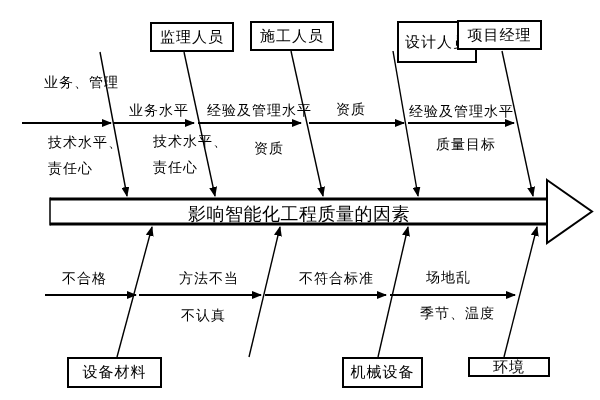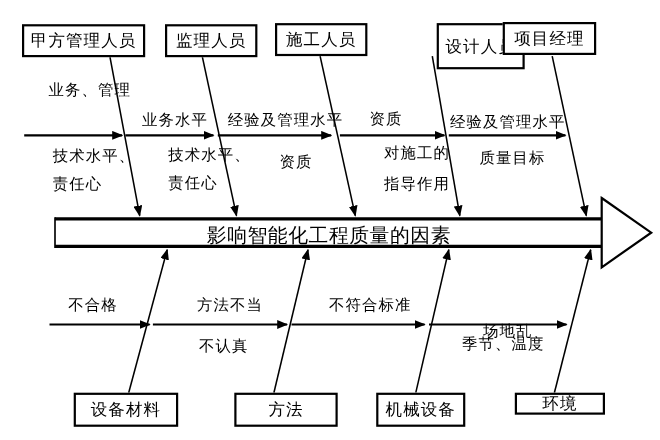--- a/index.html
+++ b/index.html
@@ -69,53 +69,47 @@
     <g>
       <line x1="50" y1="199" x2="547" y2="199" stroke="#000" stroke-width="3"></line>
       <line x1="50" y1="224" x2="547" y2="224" stroke="#000" stroke-width="3"></line>
       <line x1="50" y1="197.5" x2="50" y2="225.5" stroke="#000" stroke-width="1.5"></line>
       <polygon points="547,180 592,211.5 547,243" fill="#fff" stroke="#000" stroke-width="2"></polygon>
     </g>
   </svg>
 
   <div class="spine-text">影响智能化工程质量的因素</div>
 
-  <div class="node" style="left:20px;top:22px;width:112px;height:30px;">甲方管理人员</div>
   <div class="node" style="left:150px;top:22px;width:84px;height:30px;">监理人员</div>
   <div class="node" style="left:250px;top:21px;width:84px;height:30px;">施工人员</div>
   <div class="node" style="left:358px;top:21px;width:80px;height:42px;margin-left:39px;">设计人员</div>
   <div class="node" style="left:457px;top:20px;width:85px;height:30px;">项目经理</div>
 
   <div class="node" style="left:67px;top:357px;width:95px;height:31px;">设备材料</div>
-  <div class="node" style="left:213px;top:357px;width:94px;height:31px;">方法</div>
   <div class="node" style="left:342px;top:357px;width:81px;height:31px;">机械设备</div>
   <div class="node" style="left:468px;top:357px;width:82px;height:20px;">环境</div>
 
   <div class="lbl lh23" style="left:32px;top:71px;">
     <span class="ln">业务、管理</span>
   </div>
   <div class="lbl lh26" style="left:36px;top:130px;">
     <span class="ln">技术水平、</span>
     <span class="ln">责任心</span>
   </div>
   <div class="lbl" style="left:129px;top:100px;">业务水平</div>
   <div class="lbl lh26" style="left:141px;top:129px;">
     <span class="ln">技术水平、</span>
     <span class="ln">责任心</span>
   </div>
   <div class="lbl" style="left:207px;top:100px;">经验及管理水平</div>
   <div class="lbl" style="left:254px;top:138px;">资质</div>
   <div class="lbl" style="left:336px;top:99px;">资质</div>
-  <div class="lbl lh28" style="left:337px;top:127px;">
-    <span class="ln">对施工的</span>
-    <span class="ln">指导作用</span>
-  </div>
   <div class="lbl" style="left:409px;top:101px;">经验及管理水平</div>
   <div class="lbl" style="left:436px;top:134px;">质量目标</div>
 
   <div class="lbl" style="left:62px;top:268px;">不合格</div>
   <div class="lbl" style="left:179px;top:268px;">方法不当</div>
   <div class="lbl" style="left:181px;top:305px;">不认真</div>
   <div class="lbl" style="left:299px;top:268px;">不符合标准</div>
-  <div class="lbl" style="left:439px;top:267px;margin-top:24px;">场地乱</div>
+  <div class="lbl" style="left:426px;top:267px;">场地乱</div>
   <div class="lbl" style="left:420px;top:303px;">季节、温度</div>
 
 </div>
 
 </body></html>

